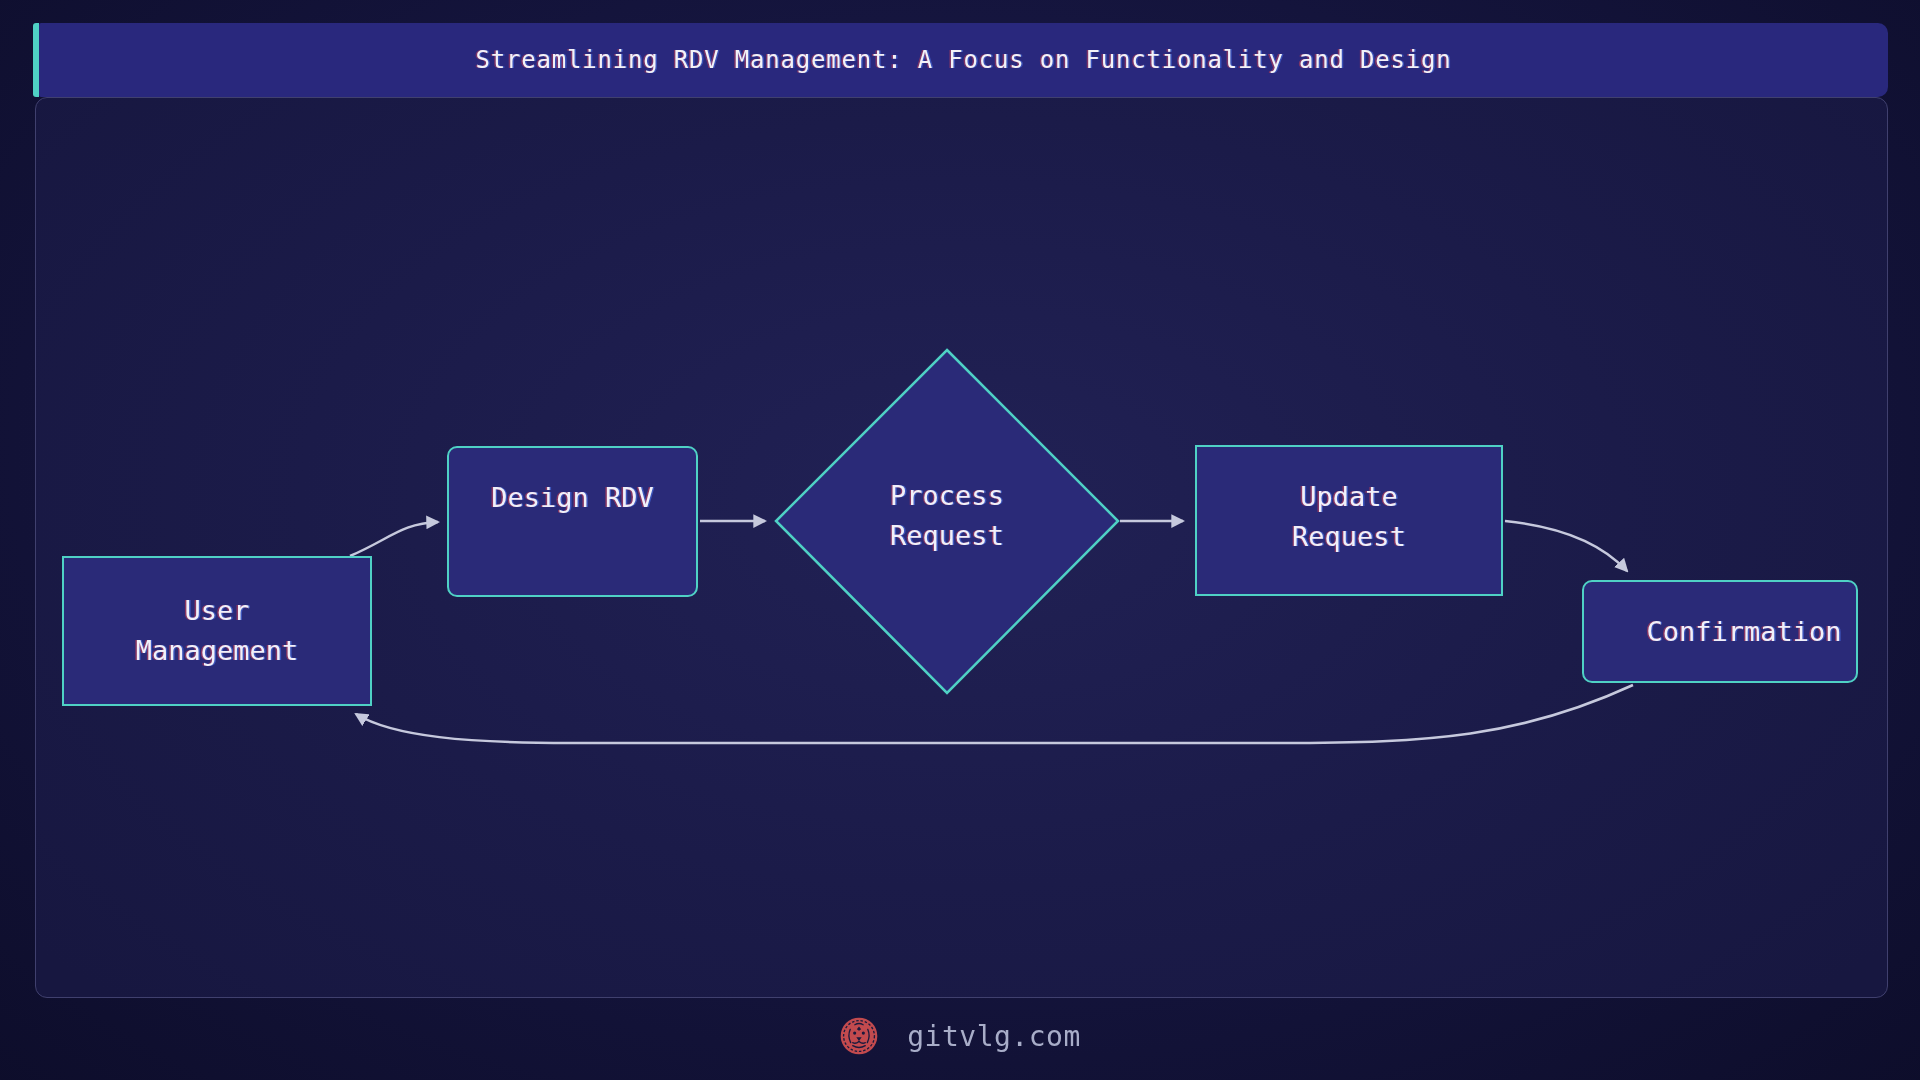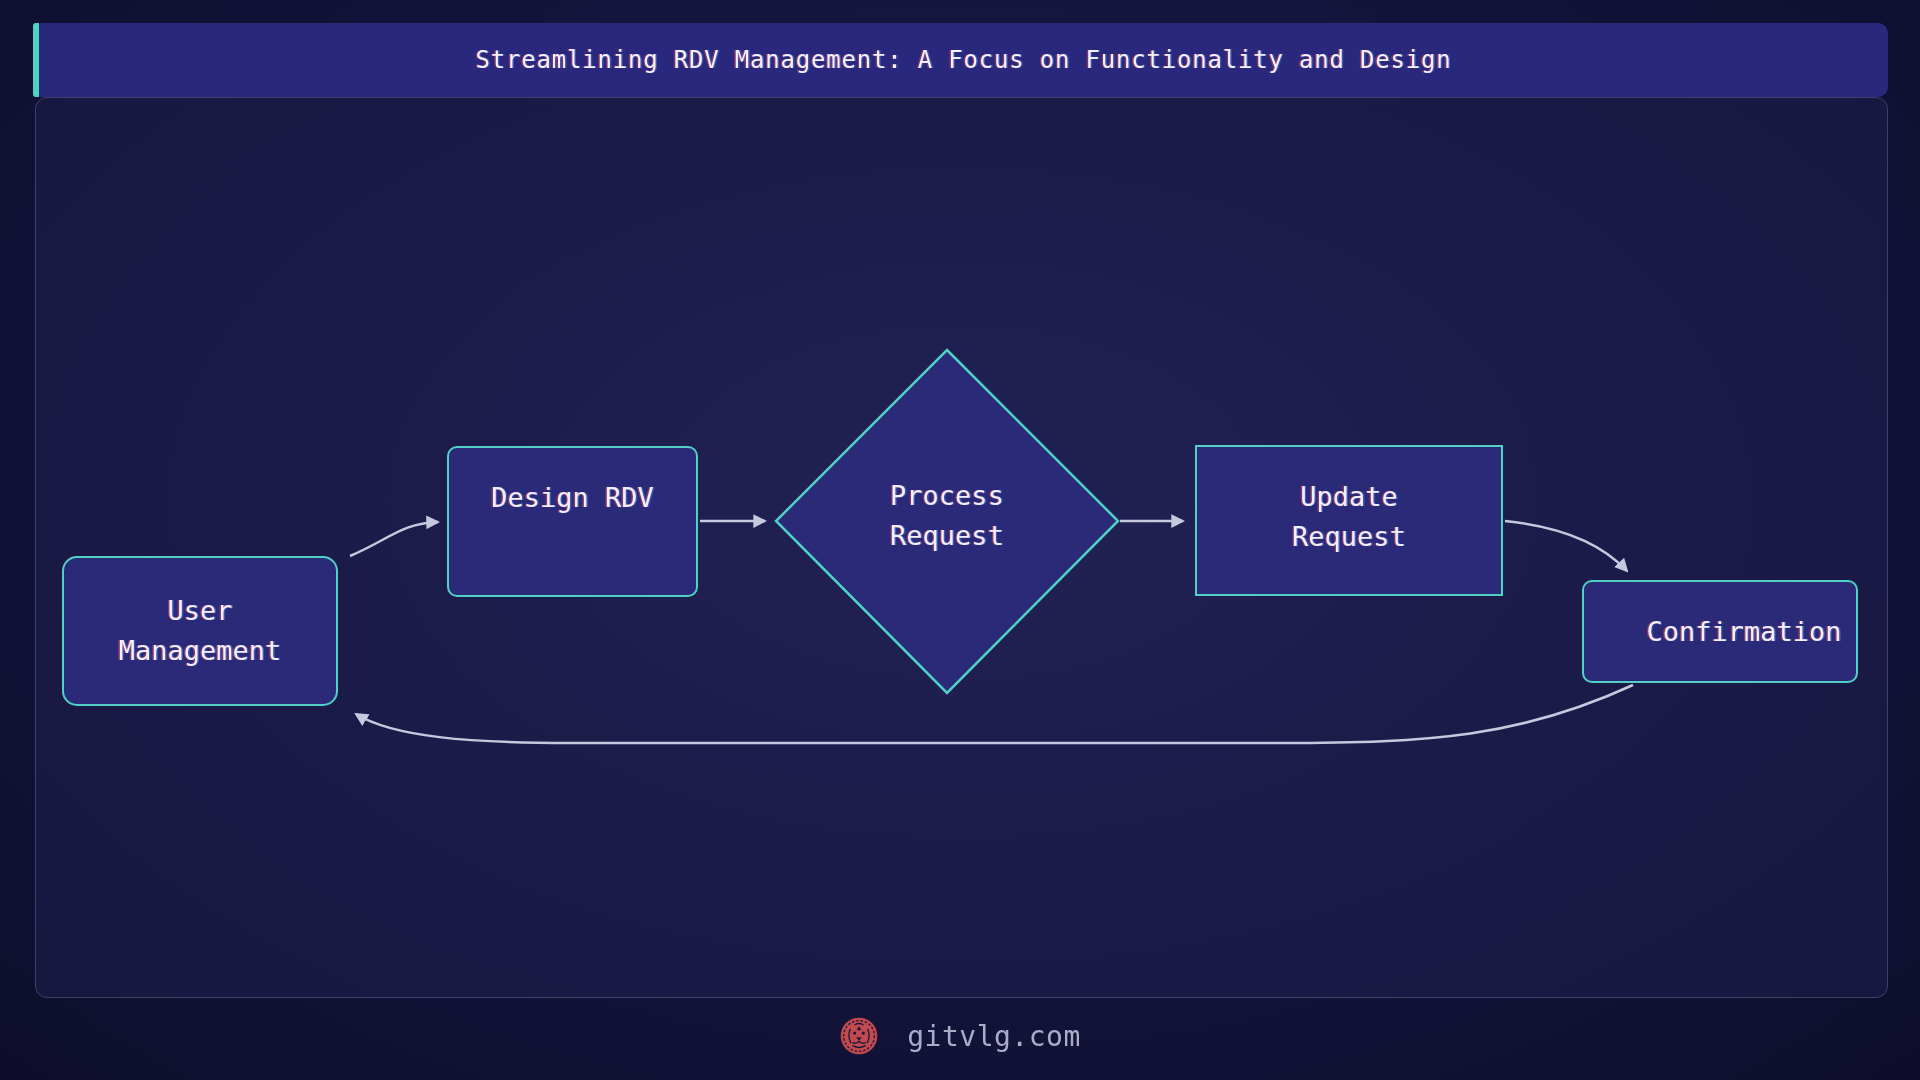--- a/index.html
+++ b/index.html
@@ -38,21 +38,21 @@
     background:var(--node_fill,#2a2a78);
     border:2.5px solid var(--node_border,#4fd1c5);
     display:flex;flex-direction:column;align-items:center;justify-content:center;
     color:var(--node_text,#f0f0fa);font-size:27px;line-height:40px;
     text-align:center;
   }
   .node .line{text-shadow:-1.4px 0 rgba(255,70,70,.45), 1.4px 0 rgba(80,130,255,.5);white-space:nowrap;}
   .rounded{border-radius:10px;}
   .nudge-up{padding-bottom:8px;}
   .top-label{justify-content:flex-start;padding-top:30px;}
-  #node-user-interface{left:62px;top:556px;width:276px;height:150px;border-radius:15px;}
+  #node-user-interface{left:62px;top:556px;width:310px;height:150px;}
   #node-request-rdv{left:447px;top:446px;width:251px;height:151px;}
   #node-update-database{left:1195px;top:445px;width:308px;height:151px;}
   #node-confirmation{left:1582px;top:580px;width:276px;height:103px;padding-left:48px;}
   .diamond-label{
     position:absolute;left:807px;top:476px;width:280px;height:80px;
     display:flex;flex-direction:column;align-items:center;
     color:var(--node_text,#f0f0fa);font-size:27px;line-height:40px;text-align:center;
   }
   .diamond-label .line{text-shadow:-1.4px 0 rgba(255,70,70,.45), 1.4px 0 rgba(80,130,255,.5);white-space:nowrap;}
   

